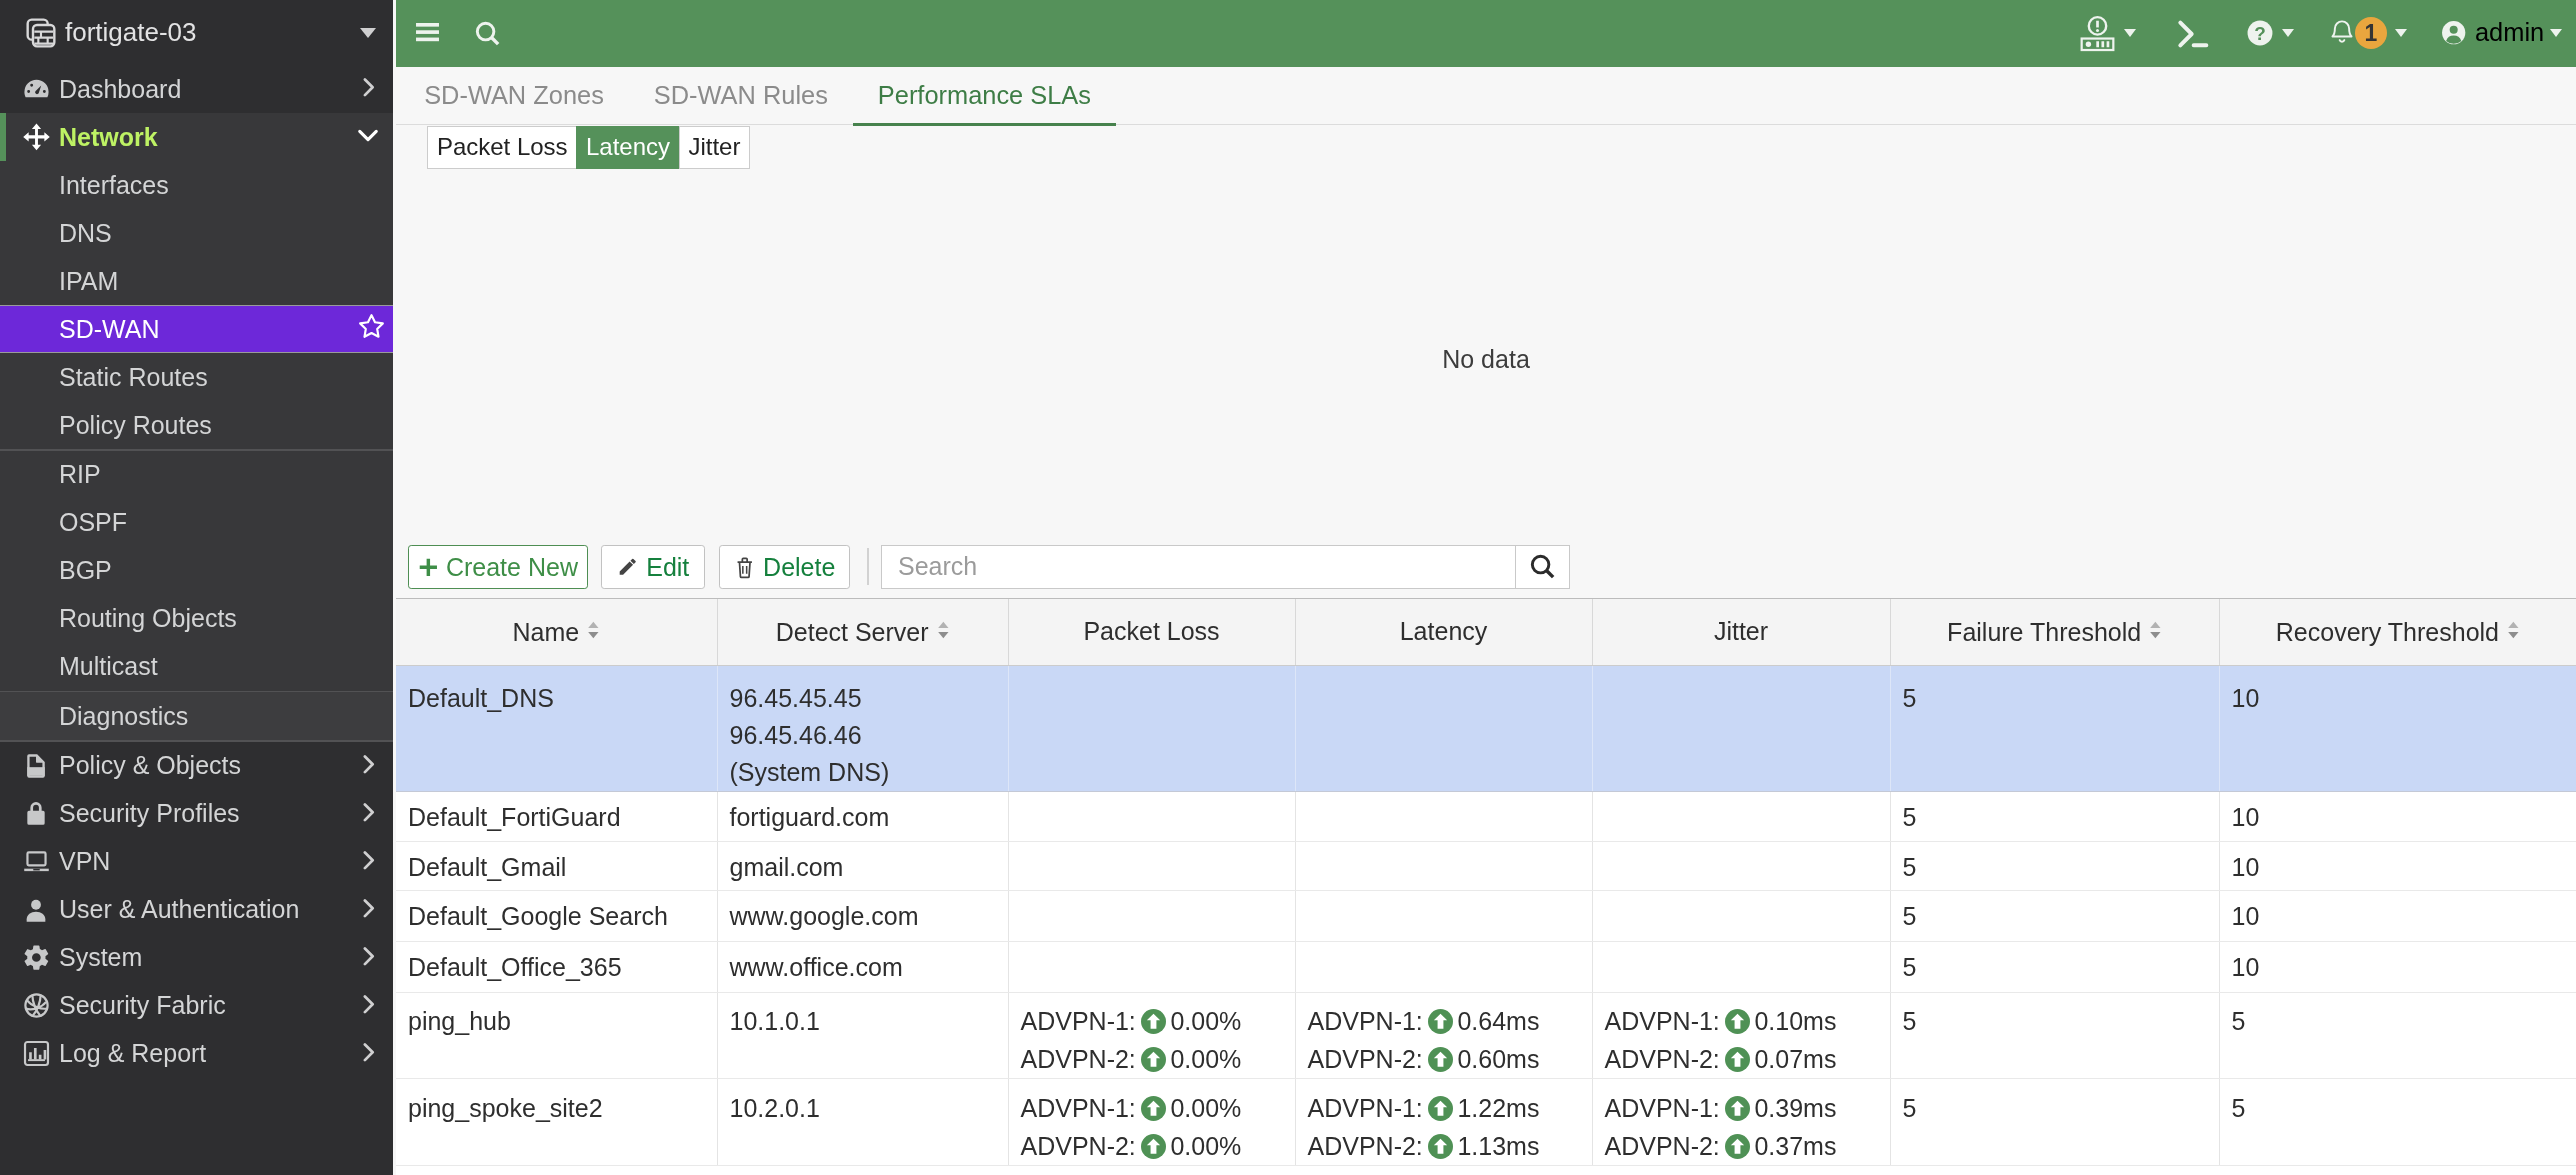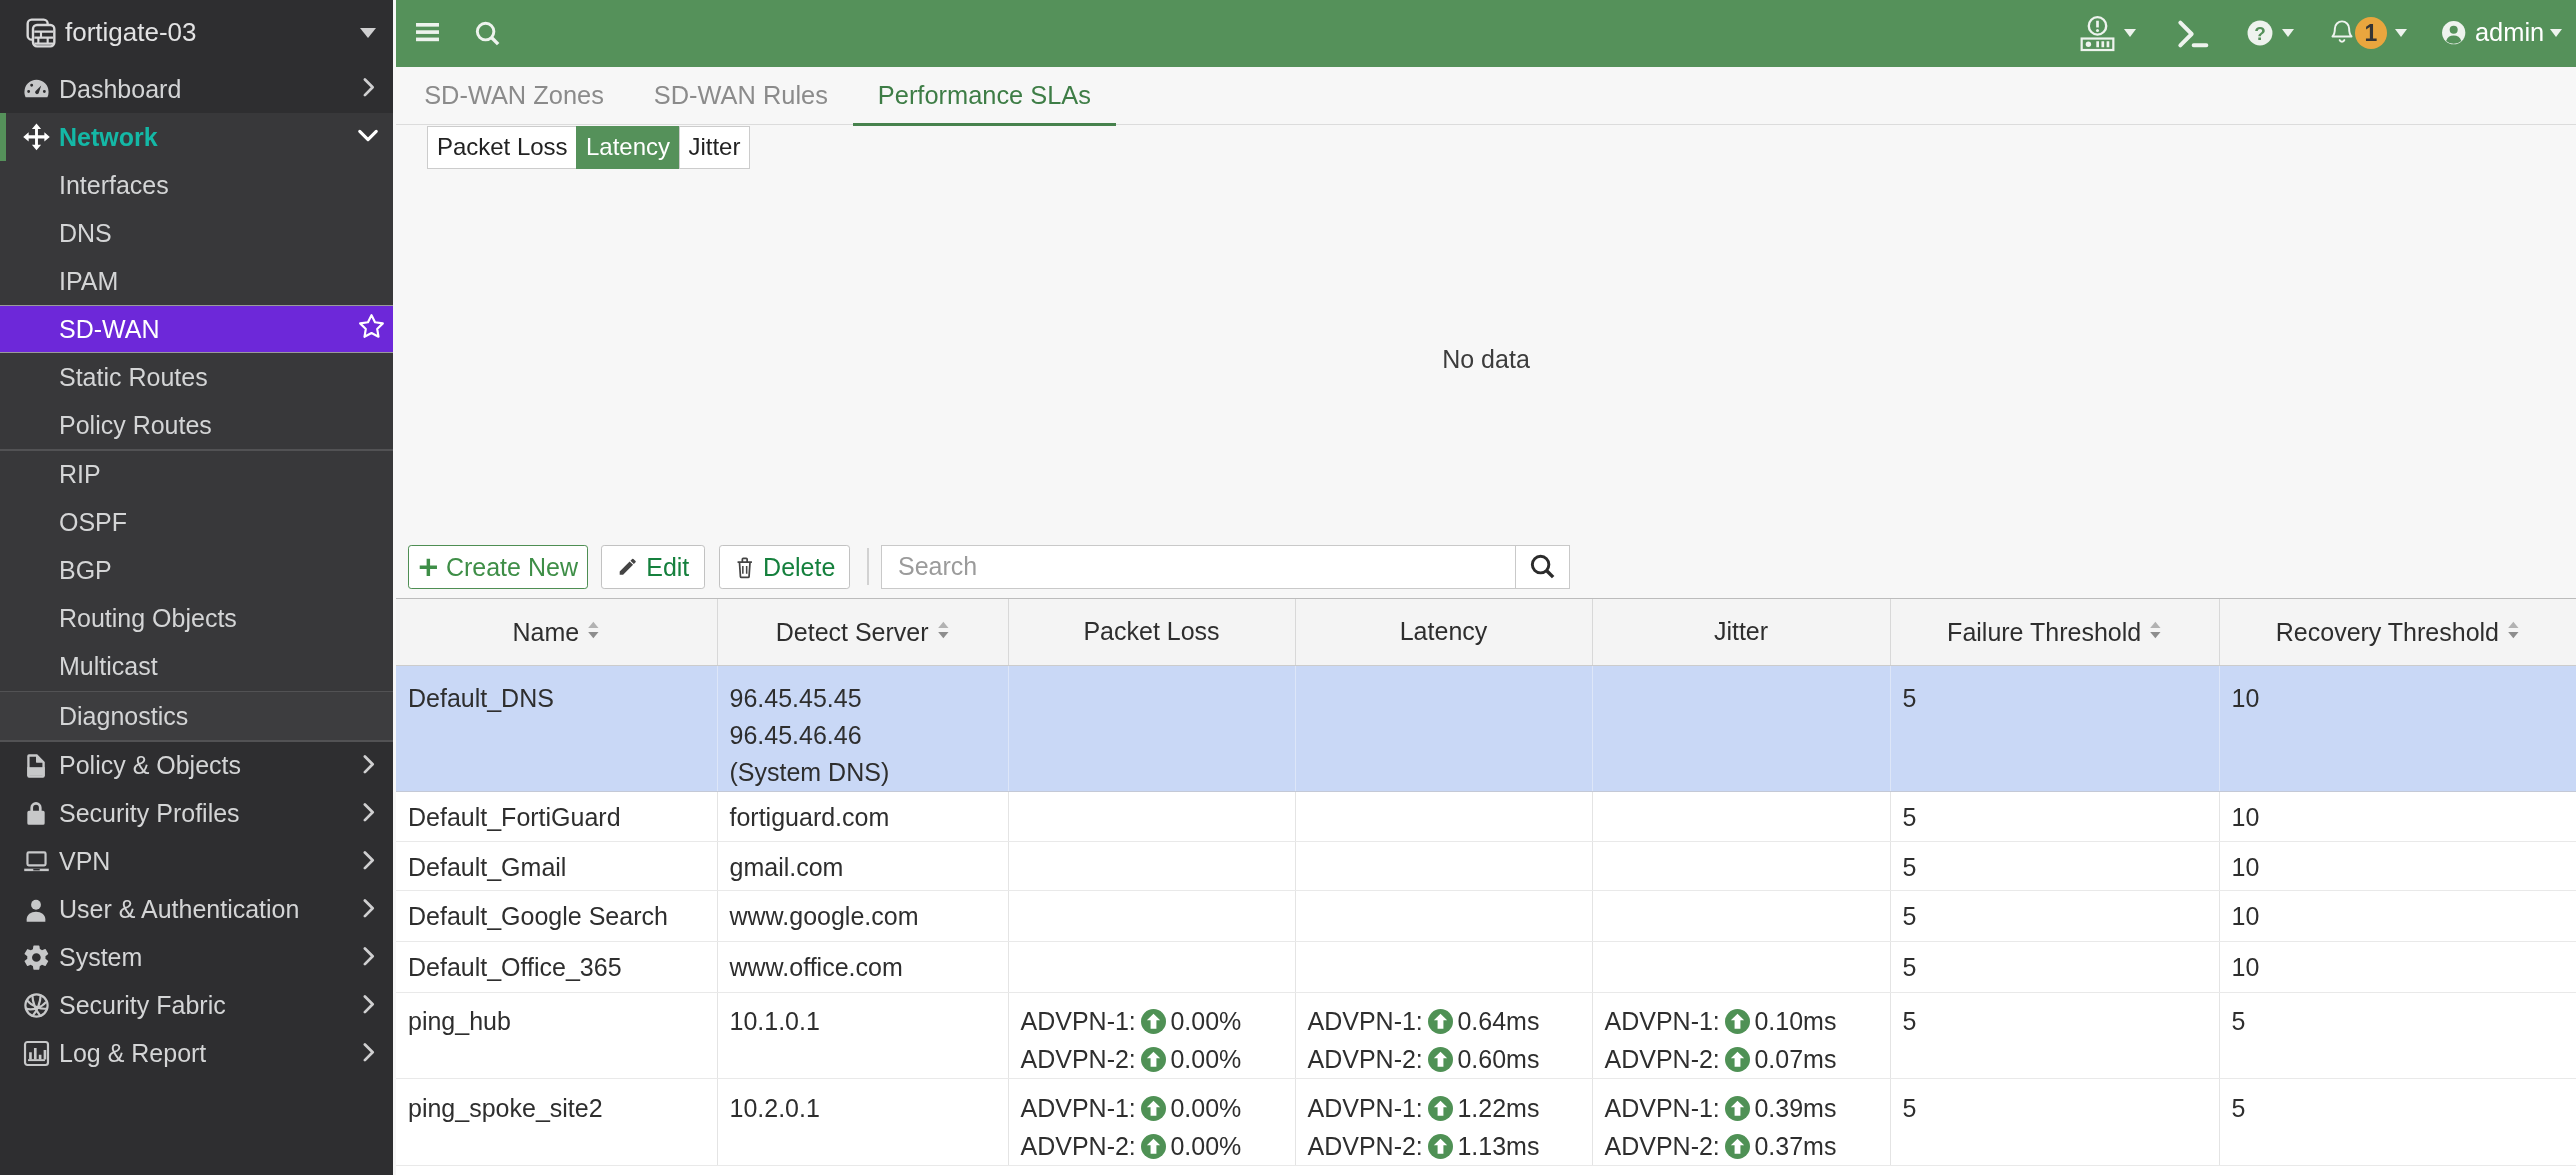--- a/index.html
+++ b/index.html
@@ -7,21 +7,21 @@
 #sidebar { position:absolute; left:0; top:0; width:393px; height:1176px; background:#2e2e30; color:#d4d5d6; font-size:25px; }
 .sb-head { height:65px; display:flex; align-items:center; position:relative; }
 .sb-head .logo { margin-left:25px; }
 .sb-head .nm { margin-left:8px; color:#e3e3e4; font-size:26px; }
 .sb-caret { position:absolute; right:17.5px; width:0; height:0; border-left:8.7px solid transparent; border-right:8.7px solid transparent; border-top:10.3px solid #cfcfd0; }
 .sb-item { height:48px; display:flex; align-items:center; position:relative; }
 .sb-item .ic { position:absolute; left:17.5px; width:37px; height:37px; display:flex; align-items:center; justify-content:center; }
 .sb-item .tx { margin-left:59px; white-space:nowrap; }
 .sb-item .chev { position:absolute; right:14.3px; }
 .sb-group { background:#38383a; }
-.sb-net { font-weight:bold; color:#14b8a6; }
+.sb-net { font-weight:bold; color:#bef264; }
 .sb-net::before { content:""; position:absolute; left:0; top:0; bottom:0; width:5.6px; background:#55915a; }
 .sb-sel { background:#6d28d9; color:#fff; border-top:1.6px solid #9a9a9b; border-bottom:1.6px solid #9a9a9b; }
 .sb-sep { height:1.6px; background:#525254; }
 .sb-diag { background:#3d3d3f; }
 #main { position:absolute; left:396px; top:0; width:2180px; height:1176px; }
 #topbar { position:absolute; left:0; top:0; width:100%; height:67px; background:#55915a; }
 #tabbar { position:absolute; left:0; top:67px; width:100%; height:58px; background:#f7f7f7; border-bottom:1.6px solid #dcdcdc; white-space:nowrap; }
 .tab { display:inline-block; padding:0 25px; font-size:25.4px; color:#8b8b8b; line-height:56px; height:58px; position:relative; }
 .tab.act { color:#3e7d46; }
 .tab.act::after { content:""; position:absolute; left:0; right:0; bottom:-3.2px; height:4.8px; background:#47824d; }
@@ -271,21 +271,21 @@
         <path d="M11 2.2a6.6 6.6 0 0 0-6.6 6.6c0 5-2.2 7.4-2.2 7.4h17.6s-2.2-2.4-2.2-7.4A6.6 6.6 0 0 0 11 2.2z" stroke-linejoin="round"></path>
         <path d="M8.8 19.5a2.3 2.3 0 0 0 4.4 0" stroke-linecap="round"></path>
       </svg>
     <span style="position:absolute;left:1959px;top:16.7px;width:32px;height:32px;border-radius:50%;background:#e9a63e;color:#343434;font-size:23px;line-height:32px;text-align:center;font-weight:bold">1</span>
     <span style="position:absolute;left:1999px;top:29px;width:0;height:0;border-left:6.4px solid transparent;border-right:6.4px solid transparent;border-top:8px solid #eef3ee"></span>
     <svg style="position:absolute;left:2045px;top:20px" width="25.4" height="25.4" viewBox="0 0 24 24">
         <circle cx="12" cy="12" r="11" fill="#eef3ee"></circle>
         <circle cx="12" cy="9.3" r="3.8" fill="#55915a"></circle>
         <path d="M4.8 19.8a7.6 7.6 0 0 1 14.4 0 11 11 0 0 1-14.4 0z" fill="#55915a"></path>
       </svg>
-    <span style="position:absolute;left:2079px;top:18.3px;color:#ffffff;font-size:25.4px">admin</span>
+    <span style="position:absolute;left:2079px;top:18.3px;color:#000000;font-size:25.4px">admin</span>
     <span style="position:absolute;left:2154px;top:29px;width:0;height:0;border-left:6.4px solid transparent;border-right:6.4px solid transparent;border-top:8px solid #eef3ee"></span>
   </div>
   <div id="tabbar"><span style="display:inline-block;width:3.2px"></span><span class="tab">SD-WAN Zones</span><span class="tab">SD-WAN Rules</span><span class="tab act">Performance SLAs</span></div>
   <div id="content">
     <div id="segctl"><span class="sg">Packet Loss</span><span class="sg on">Latency</span><span class="sg">Jitter</span></div>
     <div id="nodata">No data</div>
     <div id="toolbar">
       <div class="btn green" style="left:12px;width:180px"><svg width="20.7" height="20.7" viewBox="0 0 24 24" fill="#3e8e47" style="margin-right:7.2px">
             <path d="M10 2h4v8h8v4h-8v8h-4v-8H2v-4h8z"></path>
           </svg>Create New</div>

